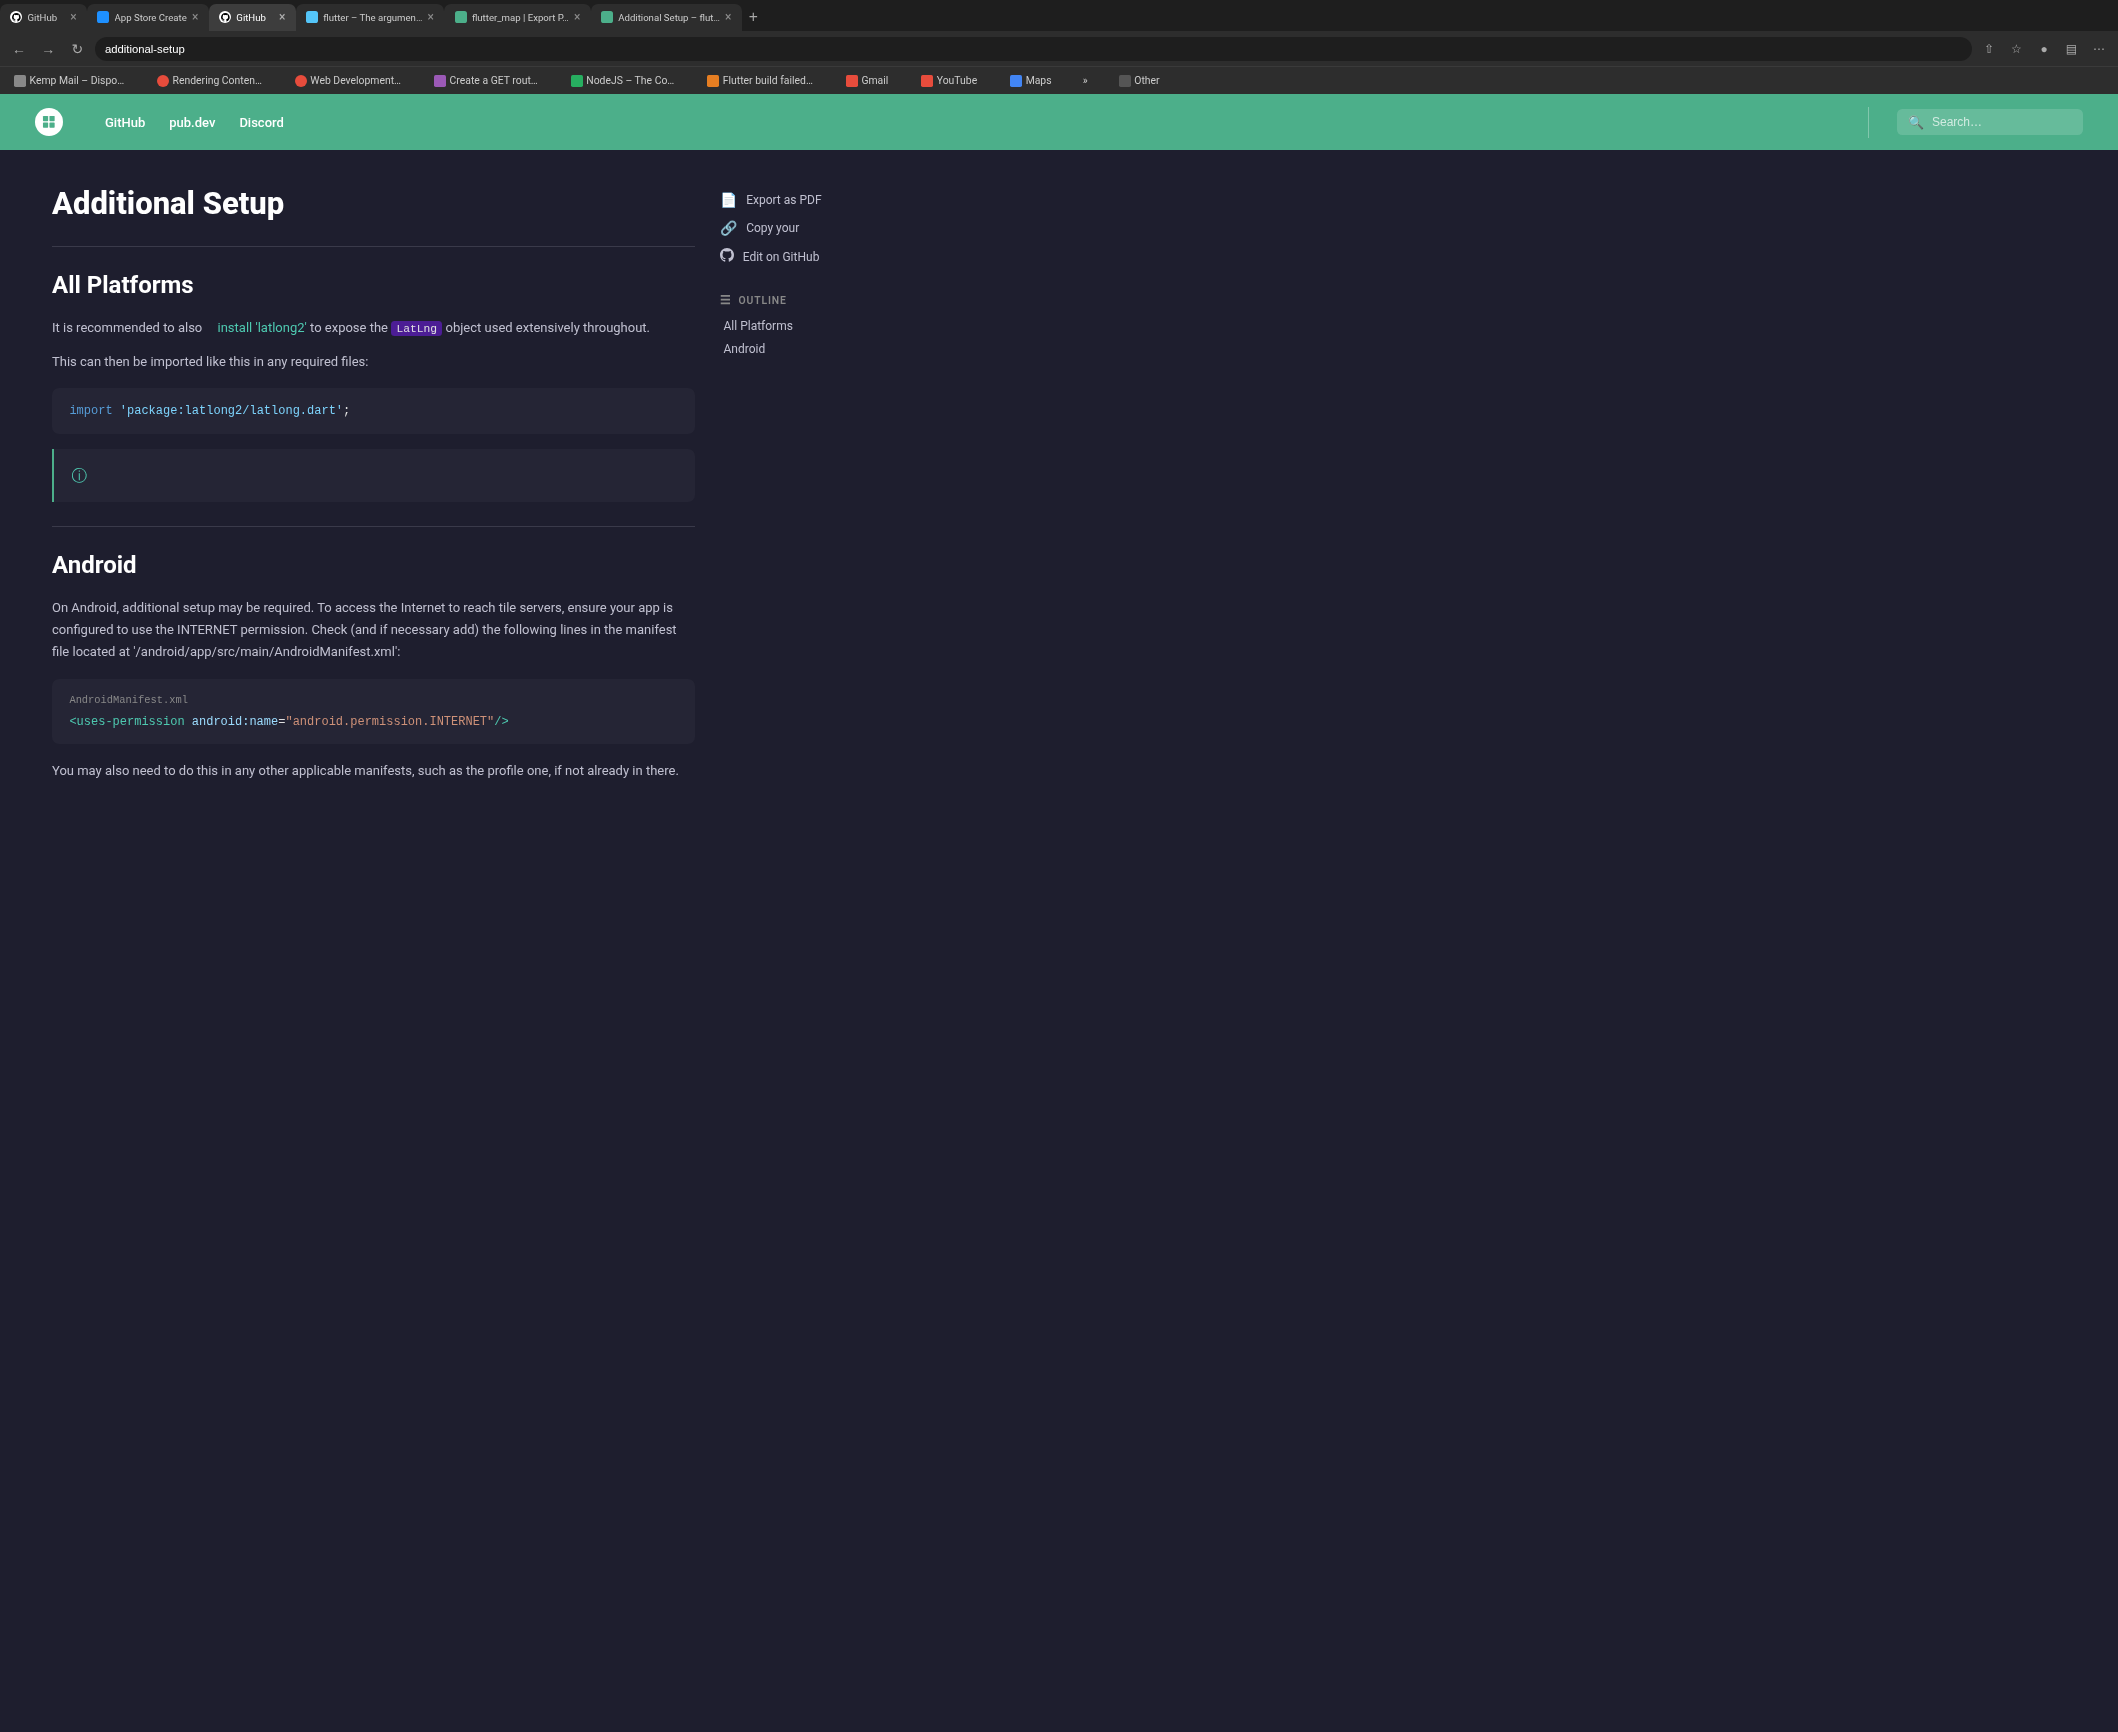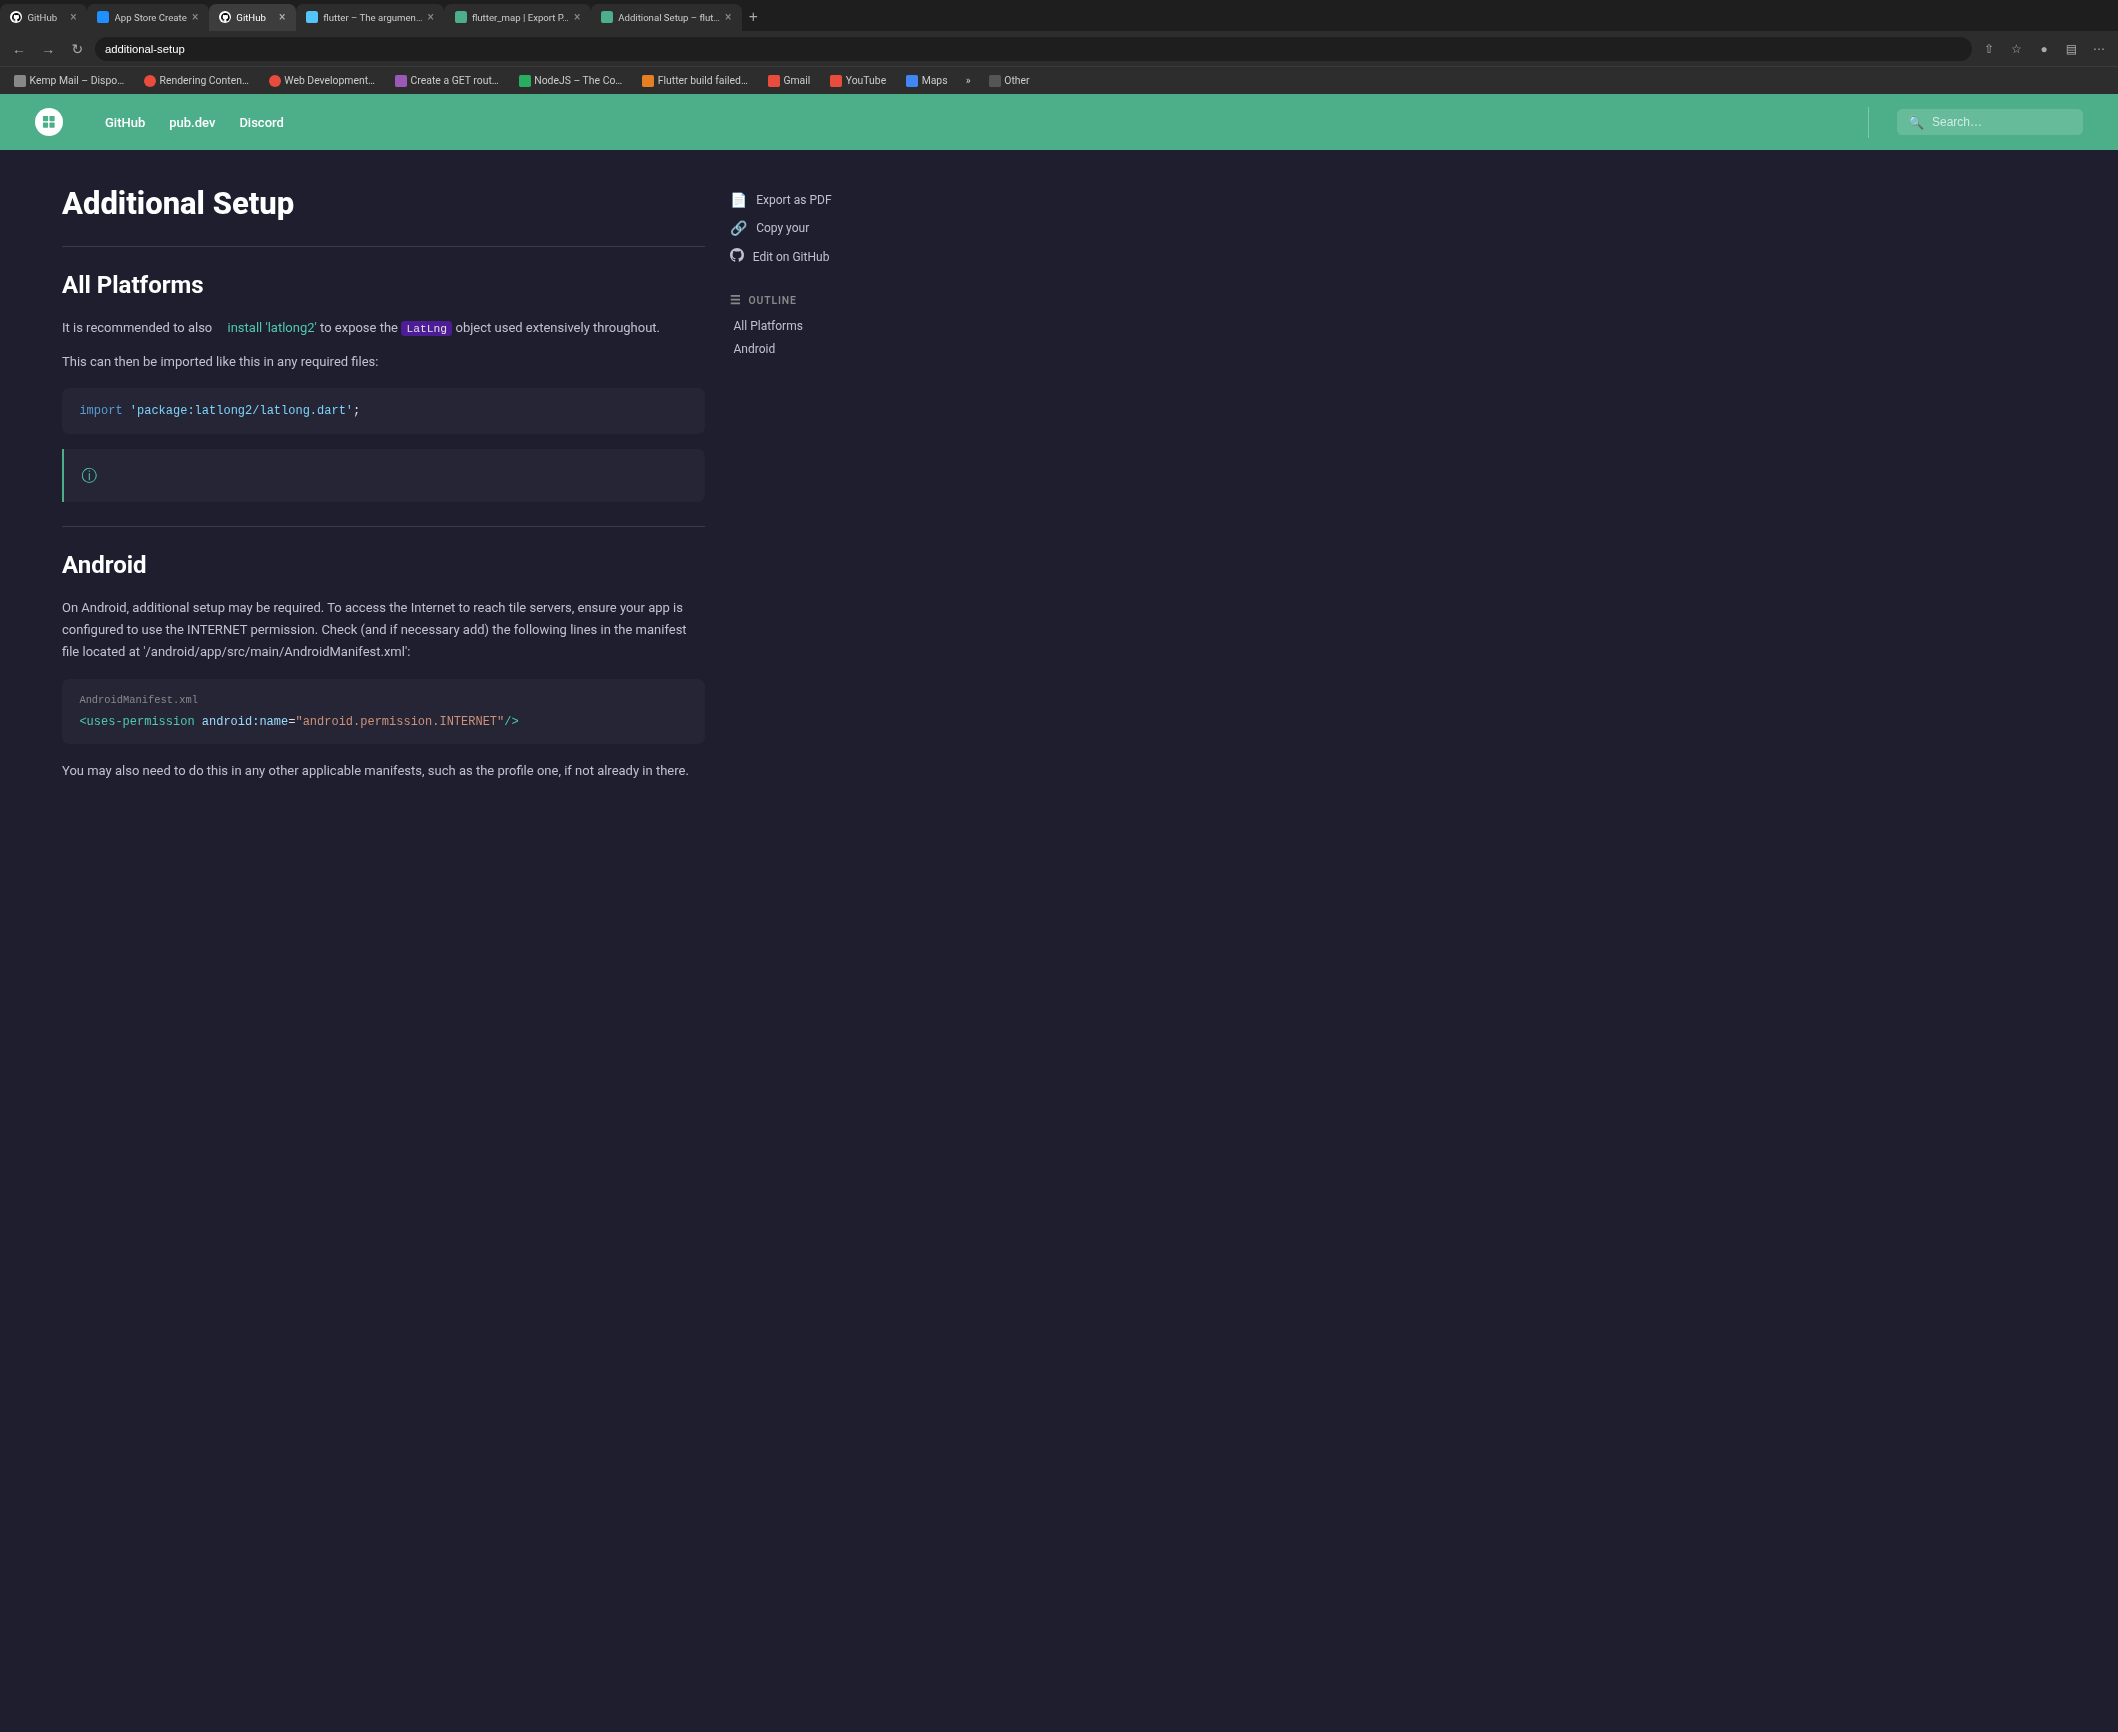--- a/index.html
+++ b/index.html
@@ -15,42 +15,42 @@
     .tab-close { opacity: 0.6; cursor: pointer; font-size: 12px; line-height: 1; flex-shrink: 0; }
     .tab-new { background: none; border: none; color: #aaa; font-size: 15.6px; cursor: pointer; padding: 0 7px; align-self: center; }
 
     .address-bar-row { display: flex; align-items: center; background: #2d2d2d; padding: 3.5px 7px; gap: 5.2px; height: 35px; }
     .nav-btn { background: none; border: none; color: #aaa; cursor: pointer; font-size: 14px; padding: 3.5px; border-radius: 50%; width: 24px; height: 24px; display: flex; align-items: center; justify-content: center; }
     .address-input { flex: 1; background: #1e1e1e; border: none; border-radius: 17.4px; padding: 3.5px 10.4px; color: #fff; font-size: 11.3px; outline: none; height: 24px; }
     .browser-actions { display: flex; gap: 3.5px; align-items: center; }
     .browser-action-btn { background: none; border: none; color: #aaa; cursor: pointer; font-size: 12px; padding: 3.5px; width: 24px; height: 24px; display: flex; align-items: center; justify-content: center; border-radius: 50%; }
 
     
-    .bookmarks-bar { display: flex; align-items: center; padding: 2.6px 7px; background: #2d2d2d; border-top: 0.9px solid #3a3a3a; gap: 6px; height: 28px; overflow: hidden; }
+    .bookmarks-bar { display: flex; align-items: center; padding: 2.6px 7px; background: #2d2d2d; border-top: 0.9px solid #3a3a3a; gap: 19px; height: 28px; overflow: hidden; }
     .bookmark-item { display: flex; align-items: center; gap: 3.5px; padding: 2.6px 7px; border-radius: 3.5px; cursor: pointer; white-space: nowrap; font-size: 10.4px; color: #ccc; }
     .bookmark-icon { width: 12px; height: 12px; border-radius: 1.7px; flex-shrink: 0; }
     .bm-more { padding: 2.6px 5.2px; }
 
     
     .page { display: flex; flex-direction: column; background: #1e1e2e; min-height: calc(100vh - 94px); }
 
     
     .site-header { background: #4caf8a; display: flex; align-items: center; padding: 0 35px; height: 56px; gap: 28px; }
     .site-logo { display: flex; align-items: center; gap: 7px; margin-right: 14px; }
     .logo-icon { width: 28px; height: 28px; background: #fff; border-radius: 50%; display: flex; align-items: center; justify-content: center; }
     .site-nav { display: flex; gap: 24px; align-items: center; flex: 1; }
     .site-nav-item { color: #fff; font-size: 13px; font-weight: 500; cursor: pointer; text-decoration: none; }
     .site-search { display: flex; align-items: center; gap: 7px; background: rgba(255,255,255,0.15); border-radius: 5.2px; padding: 5.2px 12px; }
     .site-search input { background: none; border: none; outline: none; color: #fff; font-size: 12px; width: 139px; }
     .site-search input::placeholder { color: rgba(255,255,255,0.7); }
     .search-icon-sym { color: rgba(255,255,255,0.8); font-size: 13px; }
     .header-divider { width: 0.9px; height: 31px; background: rgba(255,255,255,0.3); }
 
     
-    .main-content { display: flex; padding: 35px 35px 35px 52px; gap: 25px; max-width: 956px; justify-content: flex-end; }
+    .main-content { display: flex; padding: 35px 35px 35px 52px; gap: 25px; max-width: 956px; }
     .content-area { flex: 1; max-width: 643px; }
     .sidebar-right { width: 191px; flex-shrink: 0; padding-top: 7px; }
 
     
     .page-title { font-size: 31px; font-weight: 800; color: #fff; margin-bottom: 21px; line-height: 1.2; }
     .section-divider { border: none; border-top: 0.9px solid #3a3a4a; margin: 24px 0; }
 
     
     .section-heading { font-size: 24px; font-weight: 700; color: #fff; margin-bottom: 17.4px; }
 

